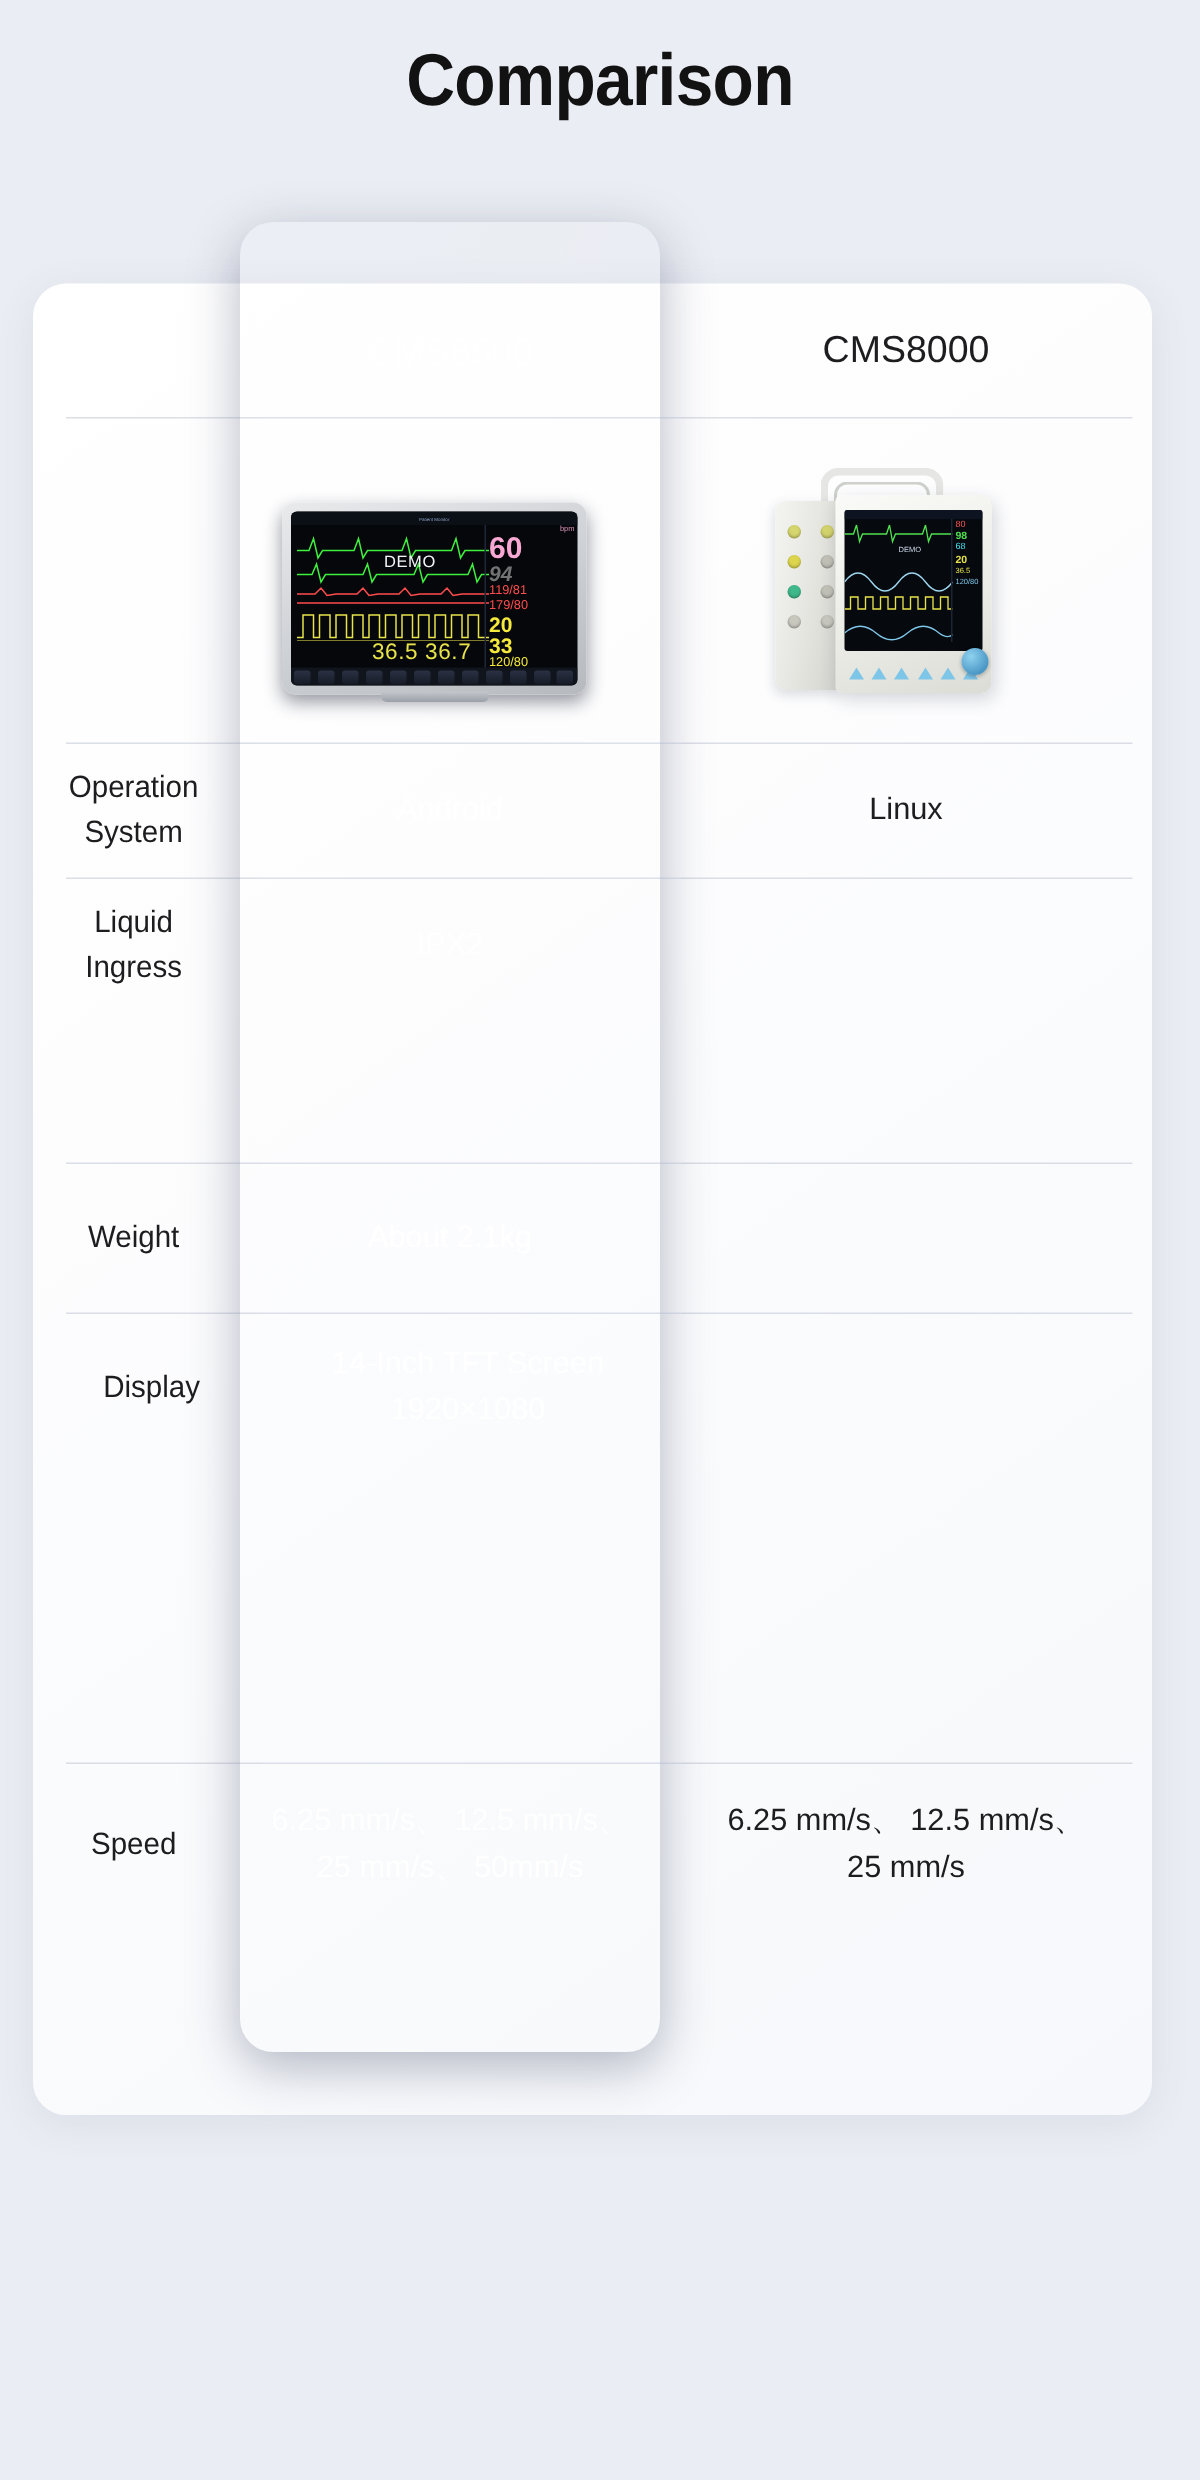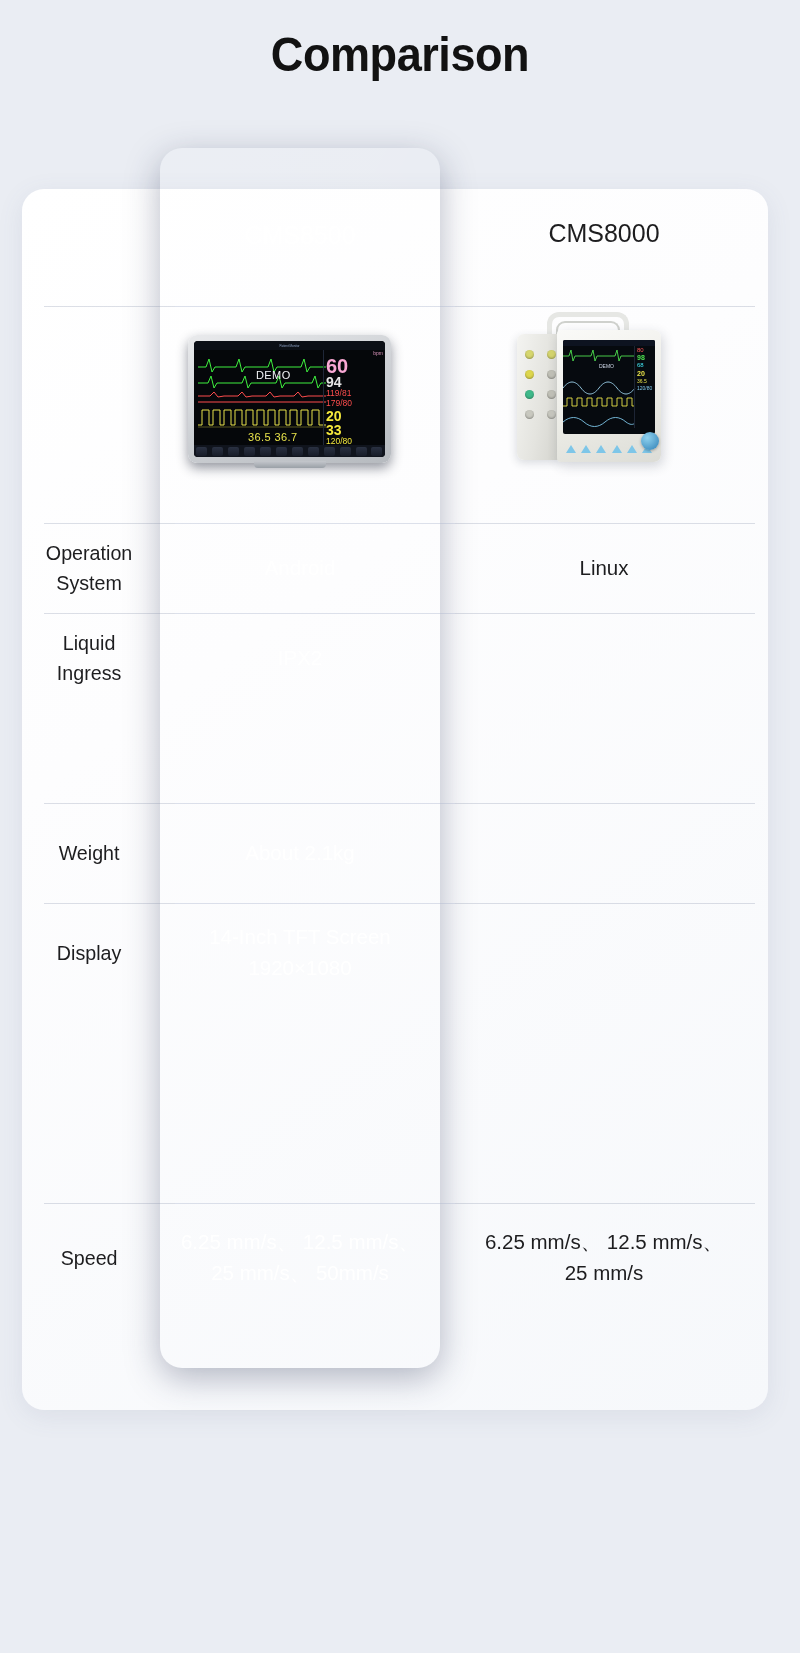--- a/index.html
+++ b/index.html
@@ -64,21 +64,20 @@
   
   .grid{
     position:absolute;
     left:22px;top:189px;
     width:746px;height:1221px;
   }
   .row{
     position:absolute;
     left:0;width:746px;
     display:flex;
-    margin-top:28px;
   }
   .row .divider{
     position:absolute;left:22px;top:0;width:711px;height:1px;
     background:rgba(120,132,160,0.26);
   }
   .row.light .divider{background:rgba(120,132,160,0.26);}
   .row .divider.on-dark{
     background:linear-gradient(90deg,
        rgba(120,132,160,0.26) 0%, rgba(120,132,160,0.26) 18.4%,
        rgba(170,180,205,0.40) 18.4%, rgba(170,180,205,0.40) 57.8%,
@@ -171,26 +170,26 @@
     position:absolute;right:0;top:9px;width:62px;height:96px;
     border-left:1px solid #1f2738;
     box-sizing:border-box;
     padding:1px 2px;
   }
   .v-big{font-size:20px;line-height:0.94;font-weight:bold;}
   .v-mid{font-size:14px;line-height:1;font-weight:bold;}
   .v-sm{font-size:8.5px;line-height:1.15;}
   .v-xs{font-size:5px;line-height:1.1;opacity:0.85;}
   .grn{color:#f9a8d4;}
-  .cyn{color:#e5e5e5;}
+  .cyn{color:#737373;font-style:italic;}
   .red{color:#ff4d4d;}
   .yel{color:#f5e93c;}
   .s-temp{
     position:absolute;left:54px;bottom:14px;
-    color:#e9e34a;font-size:11px;letter-spacing:0.4px;
+    color:#e9e34a;font-size:15px;letter-spacing:0.4px;
   }
   .s-bar{
     position:absolute;left:0;bottom:0;width:191px;height:12px;
     background:#10141d;
     display:flex;align-items:center;justify-content:space-around;
   }
   .s-bar i{
     display:block;width:11px;height:9px;border-radius:2px;
     background:linear-gradient(180deg,#2b3purposes,#1a2030);
     background:linear-gradient(180deg,#2a3142,#171c28);
@@ -404,21 +403,21 @@
 
 
   <div class="row light" style="top:586px;height:100px;">
     <div class="divider on-dark"></div>
     <div class="cell c-label">
       <span>Weight</span>
     </div>
     <div class="cell c-a">About 2.1kg</div>
   </div>
 
-  <div class="row light" style="top:686px;height:100px;">
+  <div class="row light" style="top:686px;height:100px;padding-left:12px;">
     <div class="divider on-dark"></div>
     <div class="cell c-label">
       <span>Display</span>
     </div>
     <div class="cell c-a">
       <span><span>14-Inch TFT Screen</span><br><span>1920×1080</span></span>
     </div>
   </div>
 
 

